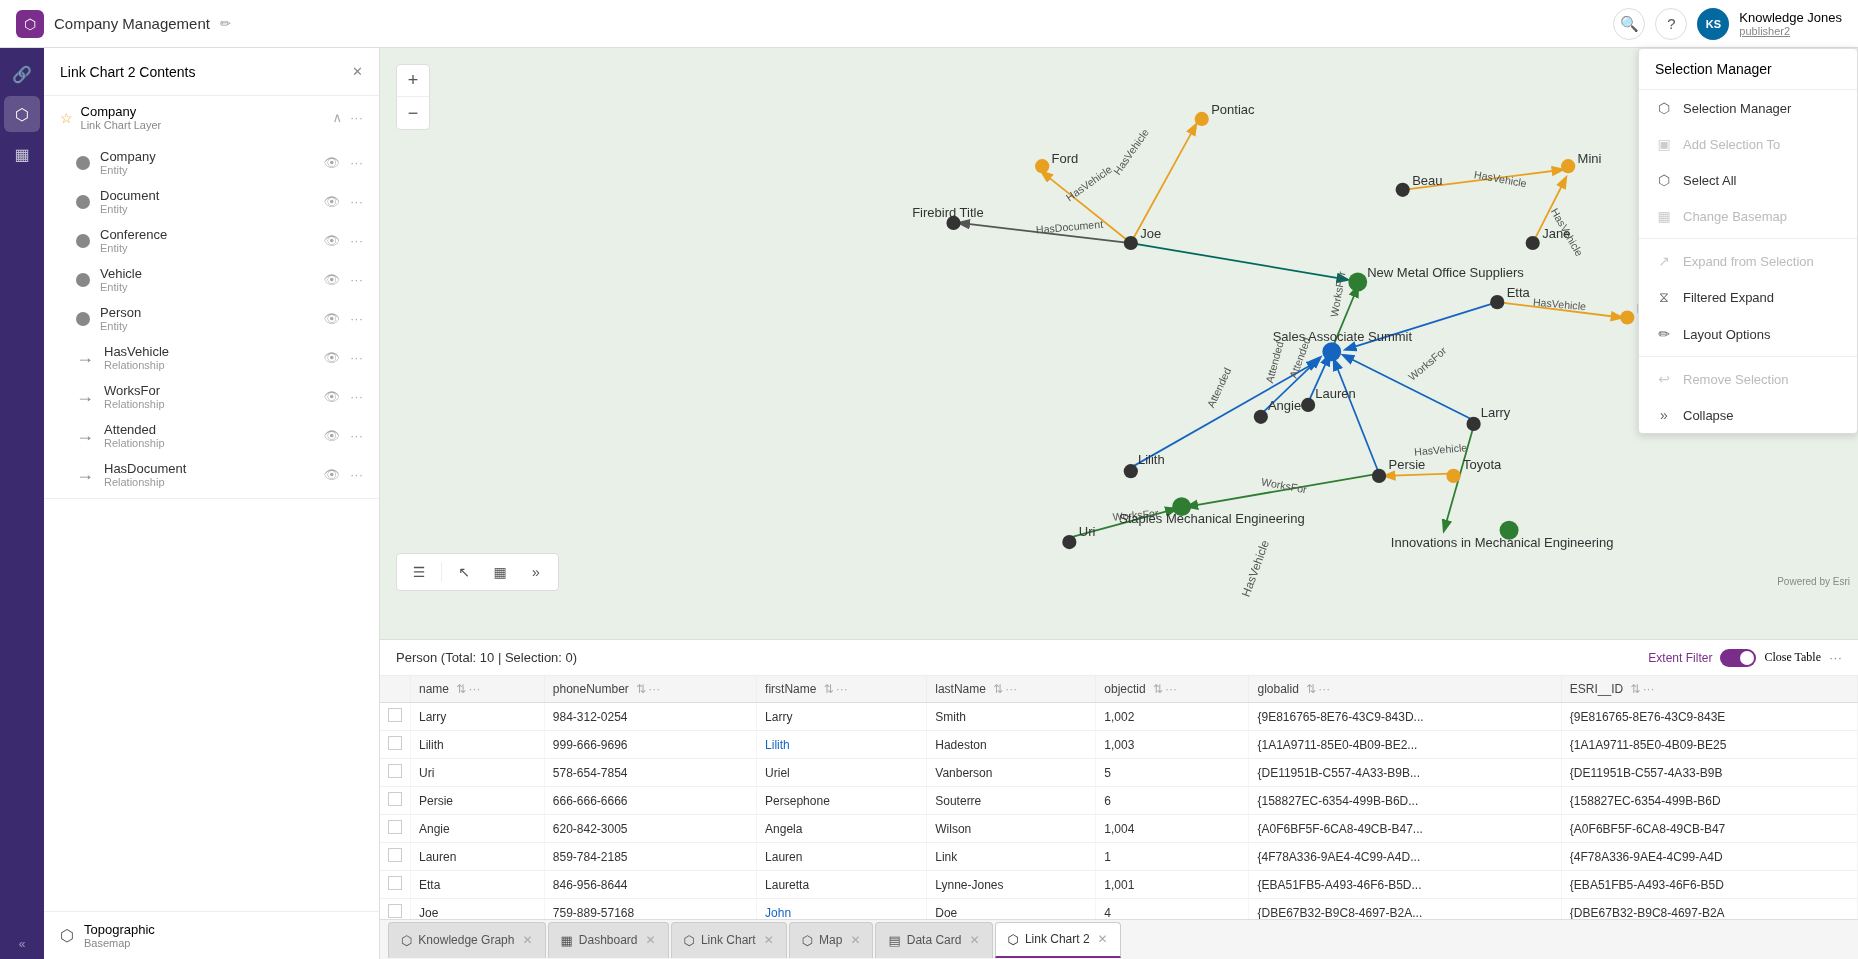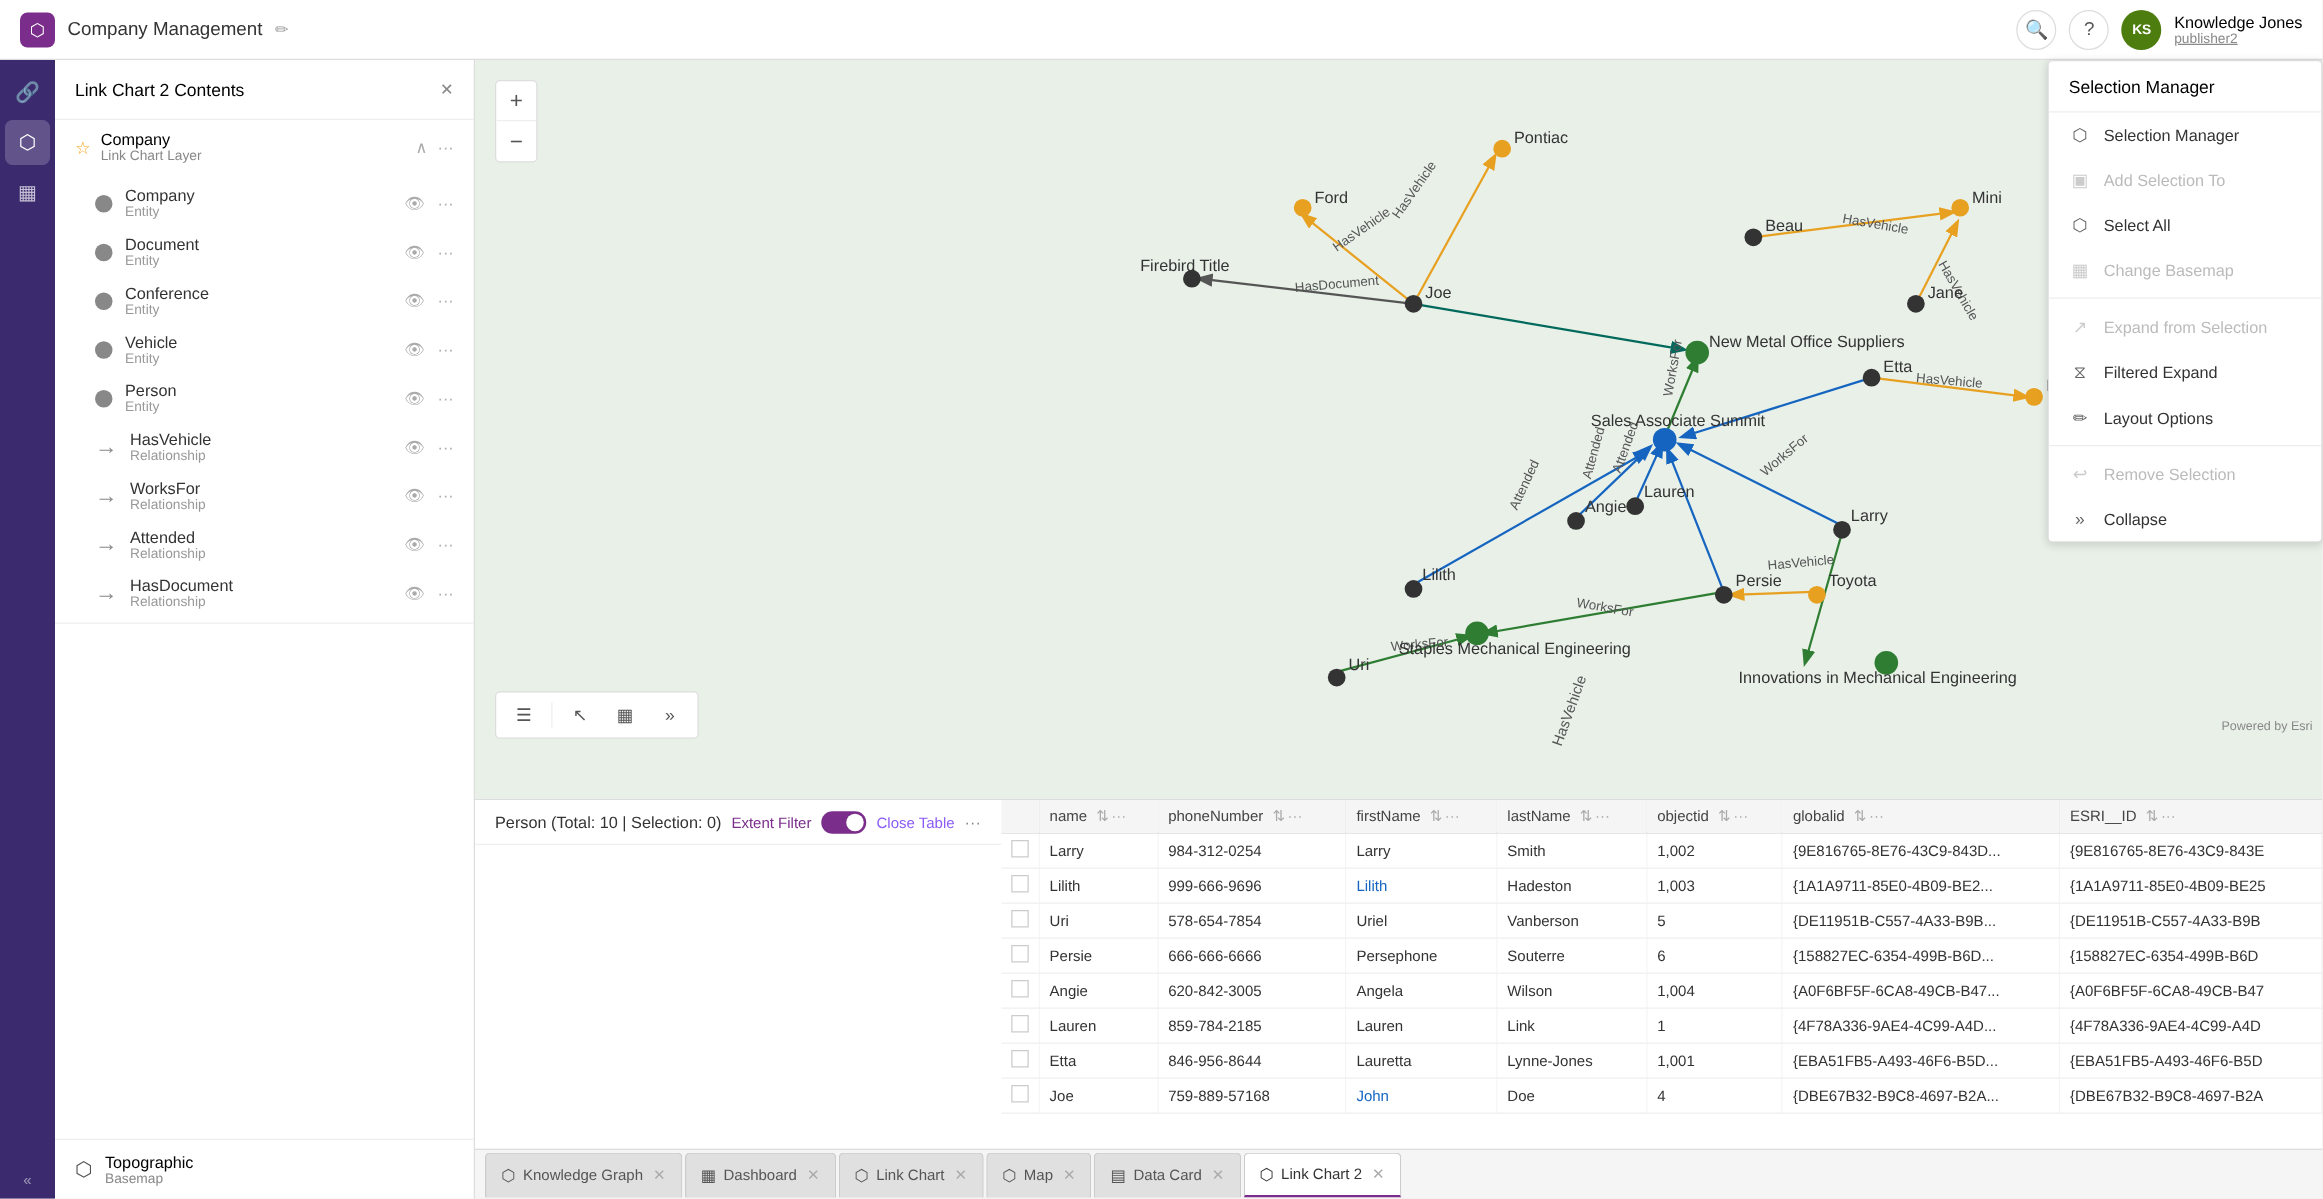--- a/index.html
+++ b/index.html
@@ -30,21 +30,21 @@
     #topbar .icon-btn {
       width: 32px; height: 32px;
       border-radius: 50%;
       border: 1px solid #ddd;
       display: flex; align-items: center; justify-content: center;
       cursor: pointer; background: white;
       font-size: 15px; color: #555;
     }
     #topbar .user-avatar {
       width: 32px; height: 32px;
-      background: #4d7c0f;
+      background: #0369a1;
       border-radius: 50%;
       display: flex; align-items: center; justify-content: center;
       color: white; font-size: 11px; font-weight: bold;
     }
     #topbar .user-info { display: flex; flex-direction: column; }
     #topbar .user-name { font-size: 13px; font-weight: 500; }
     #topbar .user-sub { font-size: 11px; color: #888; text-decoration: underline; }
 
     
     #main { display: flex; height: calc(959px - 48px); }
@@ -173,42 +173,42 @@
       cursor: pointer; color: #555; font-size: 14px;
       border-radius: 3px;
     }
     .toolbar-divider { width: 1px; height: 20px; background: #eee; }
 
     
     #table-area {
       height: 280px;
       background: white;
       border-top: 1px solid #ddd;
-      display: flex; flex-direction: row;
+      display: flex; flex-direction: column;
     }
     .table-header-bar {
       height: 36px;
       display: flex; align-items: center;
       padding: 0 16px; gap: 8px;
       border-bottom: 1px solid #eee;
     }
     .table-title { font-size: 13px; color: #333; flex: 1; }
     .extent-filter-label { font-size: 12px; color: #7B2D8B; }
     .extent-toggle {
       width: 36px; height: 18px;
       background: #7B2D8B; border-radius: 9px;
       position: relative; cursor: pointer;
     }
     .extent-toggle::after {
       content: '';
       position: absolute; right: 2px; top: 2px;
       width: 14px; height: 14px;
       background: white; border-radius: 50%;
     }
-    .close-table-btn { font-size: 12px; color: #8b5cf6; cursor: pointer; }
+    .close-table-btn { font-size: 12px; color: #000000; cursor: pointer; font-family: Liberation Serif, serif; }
     .table-more { color: #888; cursor: pointer; }
 
     
     .data-table { overflow: auto; flex: 1; }
     table { width: 100%; border-collapse: collapse; font-size: 12px; }
     thead { position: sticky; top: 0; background: #f5f5f5; z-index: 5; }
     th {
       padding: 6px 8px; text-align: left;
       border-bottom: 1px solid #ddd; border-right: 1px solid #eee;
       font-weight: 500; color: #444; white-space: nowrap;

